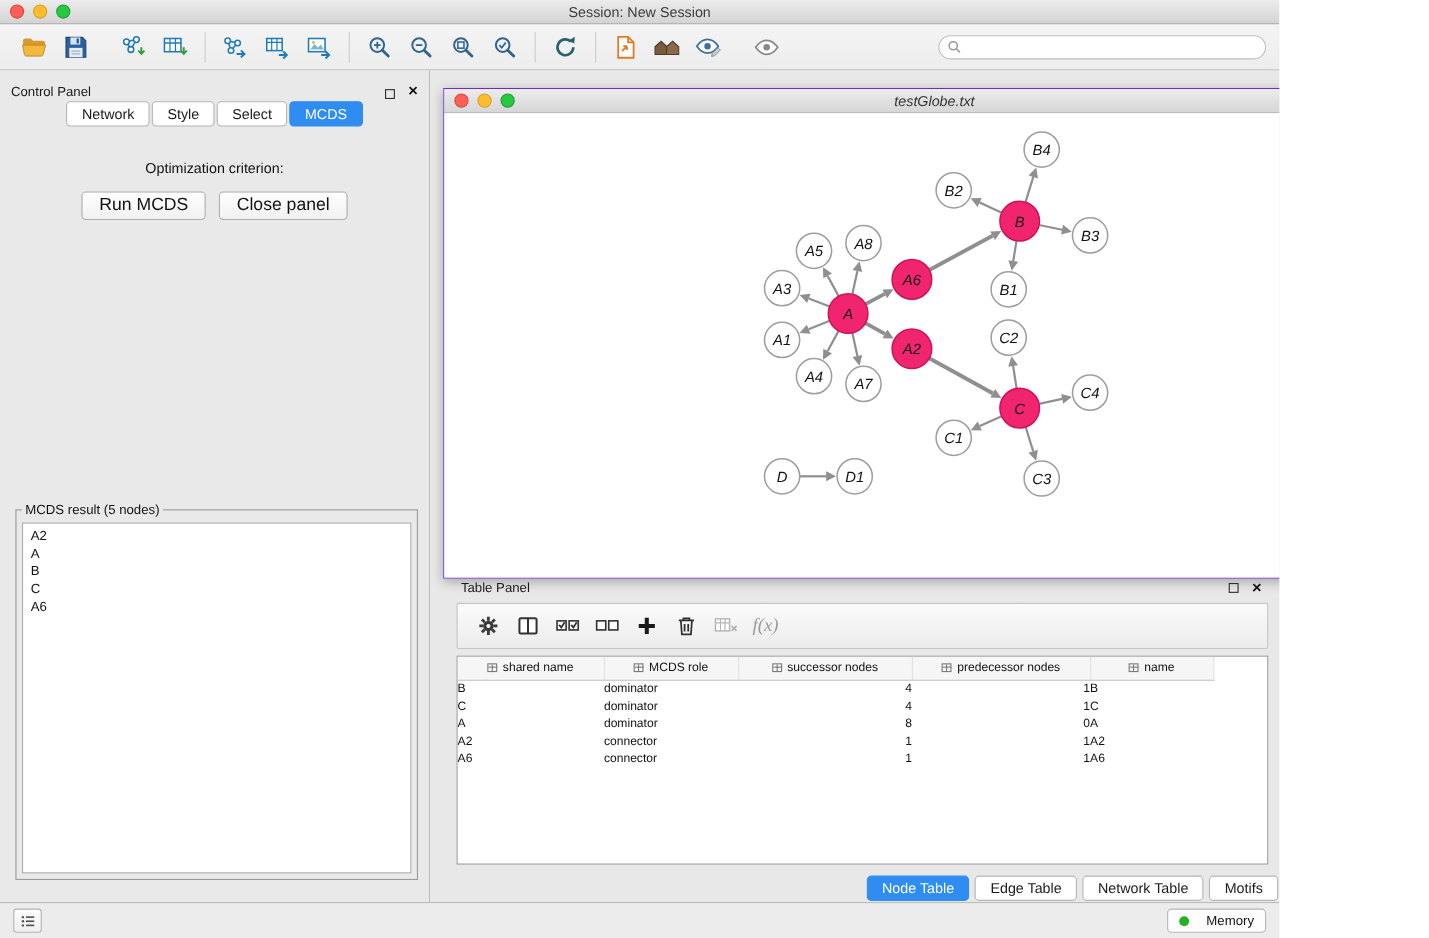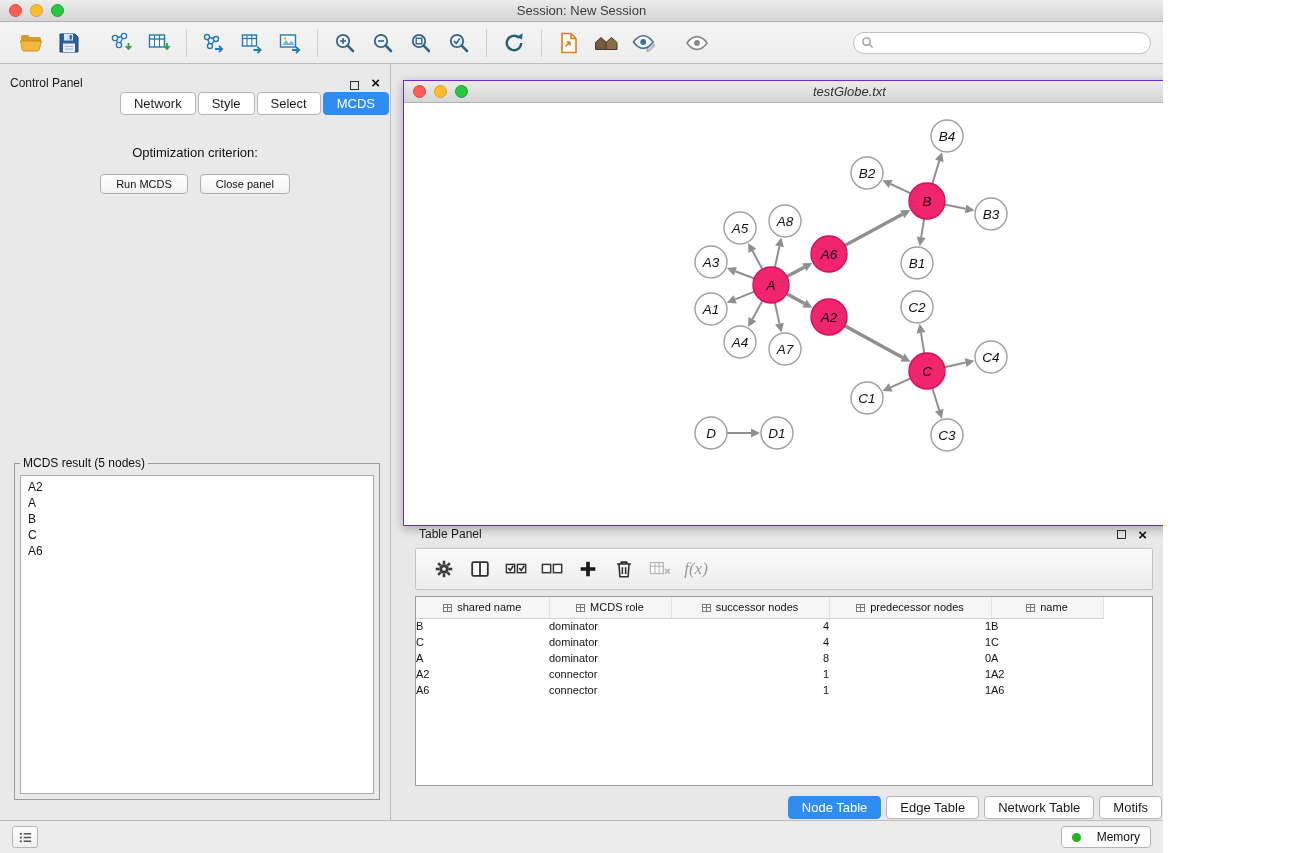--- a/index.html
+++ b/index.html
@@ -31,36 +31,36 @@
 
   
   .main { position:absolute; top:64px; left:0; right:0; bottom:33px; display:flex; }
 
   
   .control-panel { width:391px; background:#e9e9e9; border-right:1px solid #bdbdbd; position:relative; }
   .panel-header { height:26px; display:flex; align-items:flex-end; padding:0 10px; font-size:12px; color:#1a1a1a; }
   .panel-header .ph-title { flex:1; }
   .float-ic { width:9px; height:9px; border:1.5px solid #2e2e2e; display:inline-block; margin-right:12px; }
   .close-ic { font-weight:bold; font-size:15px; color:#111; line-height:1; }
-  .cp-tabs { display:flex; justify-content:flex-end; padding:2px 0 10px; }
+  .cp-tabs { display:flex; justify-content:center; padding:2px 0 10px; }
   .cp-tab, .tp-tab { font-size:13px; padding:3px 13px; background:#fff; border:1px solid #b5b5b5;
     border-radius:4px; margin:0 1px; color:#1a1a1a; font-family:"Liberation Sans", sans-serif; cursor:default; }
   .cp-tab.active, .tp-tab.active { background:#2f8df2; border-color:#2f8df2; color:#fff; }
   .opt-label { text-align:center; font-size:13px; margin-top:20px; color:#111; }
   .dropdown { width:311px; height:24px; margin:8px auto 0; background:#fff; border:1px solid #a8a8a8;
     border-radius:4px; display:flex; align-items:center; position:relative; font-size:13px;
     padding-left:9px; color:#111; }
   .dropdown .stepper { position:absolute; right:1px; top:1px; bottom:1px; width:19px; border-radius:3px;
     background:linear-gradient(#7ab4fb,#1f66ee); display:flex; flex-direction:column;
     align-items:center; justify-content:center; }
   .stepper i { width:0; height:0; border-left:3.5px solid transparent; border-right:3.5px solid transparent; display:block; }
   .stepper .up { border-bottom:4.5px solid #fff; margin-bottom:2px; }
   .stepper .down { border-top:4.5px solid #fff; }
   .cp-buttons { display:flex; justify-content:center; gap:12px; margin-top:14px; }
-  .cp-btn { font-size:11px; padding:3px 15px; background:linear-gradient(#ffffff,#f1f1f1);
+  .cp-btn { font-size:16px; padding:3px 15px; background:linear-gradient(#ffffff,#f1f1f1);
     border:1px solid #b0b0b0; border-radius:4px; color:#111;
     font-family:"Liberation Sans", sans-serif; cursor:default;text-align:right; }
   .result-fieldset { position:absolute; left:14px; right:10px; top:392px; bottom:20px;
     border:1px solid #9a9a9a; padding:5px 5px; }
   .result-fieldset legend { font-size:12px; padding:0 3px; color:#111; }
   .result-box { background:#fff; border:1px solid #ababab; width:100%; height:100%;
     overflow:auto; font-size:12px; padding:3px 7px; }
   .result-item { line-height:16px; color:#111; }
 
   

